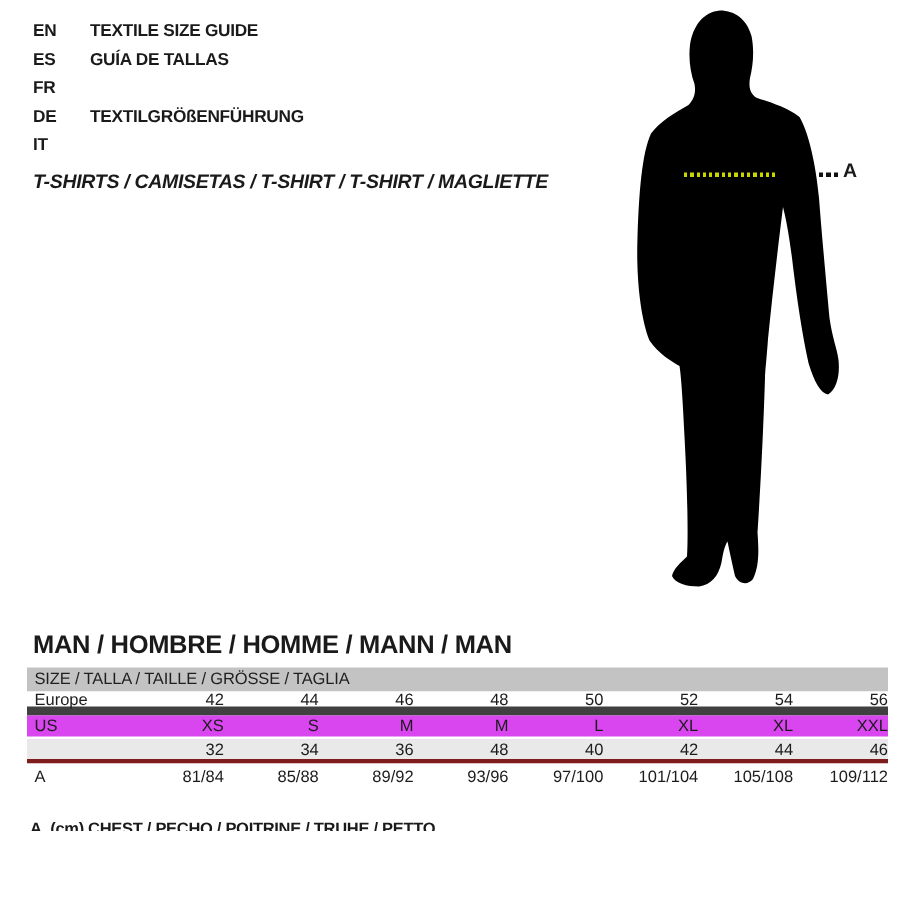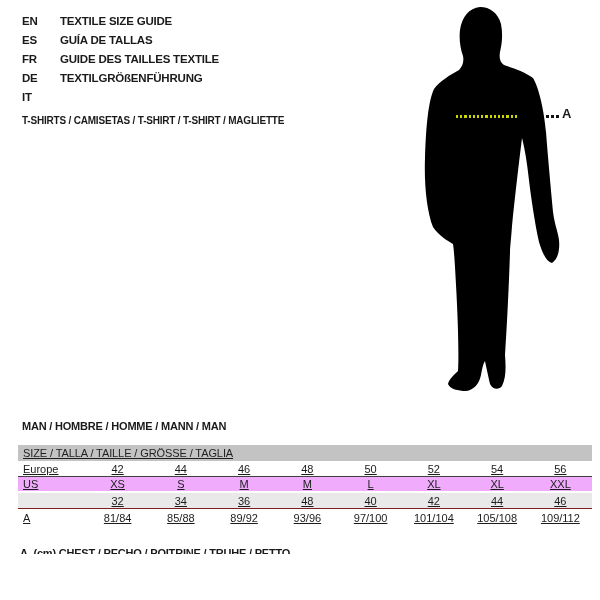--- a/index.html
+++ b/index.html
@@ -5,64 +5,63 @@
   html,body{margin:0;padding:0;background:#fff;}
   .canvas{
     position:relative;width:600px;height:554px;background:#ffffff;overflow:hidden;
     font-family:"Liberation Sans","DejaVu Sans",sans-serif;color:#1a1a1a;
   }
   
   .lang-list{position:absolute;left:22px;top:12px;}
   .lang-row{display:flex;line-height:19px;font-size:11.5px;font-weight:700;letter-spacing:-0.2px;}
   .lang-code{width:38px;flex:0 0 38px;}
   
-  .categories{position:absolute;left:22px;top:112px;font-size:10px;font-weight:700;letter-spacing:-0.2px;line-height:18px;}
+  .categories{position:absolute;left:22px;top:112px;font-size:13px;font-weight:700;letter-spacing:-0.2px;line-height:18px;font-style:italic;}
   
   .figure-wrap{position:absolute;left:400px;top:0px;width:200px;height:400px;}
   .figure-wrap svg{display:block;width:200px;height:400px;}
   .silhouette{fill:#000000;}
   .dash-yellow{position:absolute;left:456px;top:115px;width:61px;height:3px;
     background:repeating-linear-gradient(90deg,#c9d400 0px,#c9d400 2.2px,transparent 2.2px,transparent 4.2px);}
   .dash-black{position:absolute;left:546px;top:115px;width:14px;height:2.6px;
     background:repeating-linear-gradient(90deg,#111111 0px,#111111 3px,transparent 3px,transparent 5px);}
   .measure-label{position:absolute;left:562px;top:106px;font-size:13px;font-weight:700;}
   
-  .man-line{position:absolute;left:22px;top:420px;font-size:11px;font-weight:700;letter-spacing:-0.2px;}
+  .man-line{position:absolute;left:22px;top:420px;font-size:17px;font-weight:700;letter-spacing:-0.2px;}
   
-  .size-table{position:absolute;left:18px;top:445px;width:574px;font-size:11px;color:#1c1c1c;text-decoration:underline;}
+  .size-table{position:absolute;left:18px;top:445px;width:574px;font-size:11px;color:#1c1c1c;}
   .st-header{height:16px;background:#c3c3c3;display:flex;align-items:center;
     padding-left:5px;box-sizing:border-box;font-size:11px;color:#1f1f1f;letter-spacing:-0.1px;}
   .st-row{display:grid;grid-template-columns:68px repeat(8,1fr);align-items:center;
     height:16px;box-sizing:border-box;}
   .st-row .lbl{padding-left:5px;text-align:left;}
-  .st-row .val{text-align:center;}
-  .row-europe{background:#ffffff;border-bottom:1px solid #404040;}
-  .row-us{background:#f0abfc;border-bottom:2px solid #ffffff;}
-  .row-blank{background:#e9e9e9;border-bottom:1px solid #7f1d1d;}
+  .st-row .val{text-align:right;}
+  .row-europe{background:#ffffff;border-bottom:6px solid #404040;}
+  .row-us{background:#d946ef;border-bottom:2px solid #ffffff;}
+  .row-blank{background:#e9e9e9;border-bottom:3px solid #7f1d1d;}
   .row-a{background:#ffffff;height:17px;}
   
   .footnote{position:absolute;left:20px;top:547px;font-size:11px;font-weight:700;letter-spacing:-0.2px;}
 </style>
 </head>
 <body>
 
 <div class="canvas">
 
   <div class="lang-list">
     <div class="lang-row">
       <span class="lang-code">EN</span>
       <span class="lang-label">TEXTILE SIZE GUIDE</span>
     </div>
     <div class="lang-row">
       <span class="lang-code">ES</span>
       <span class="lang-label">GUÍA DE TALLAS</span>
     </div>
     <div class="lang-row">
       <span class="lang-code">FR</span>
-      <span class="lang-label">GUIDE DES TAILLES TEXTILE</span>
     </div>
     <div class="lang-row">
       <span class="lang-code">DE</span>
       <span class="lang-label">TEXTILGRÖßENFÜHRUNG</span>
     </div>
     <div class="lang-row">
       <span class="lang-code">IT</span>
     </div>
   </div>
 

